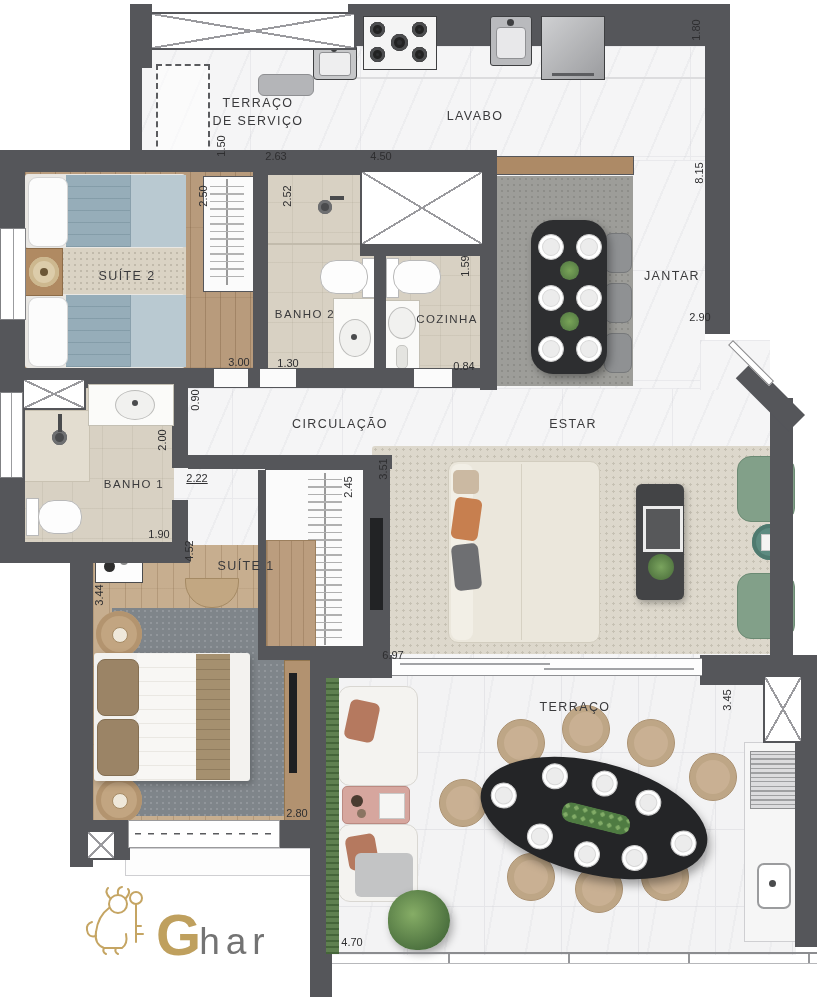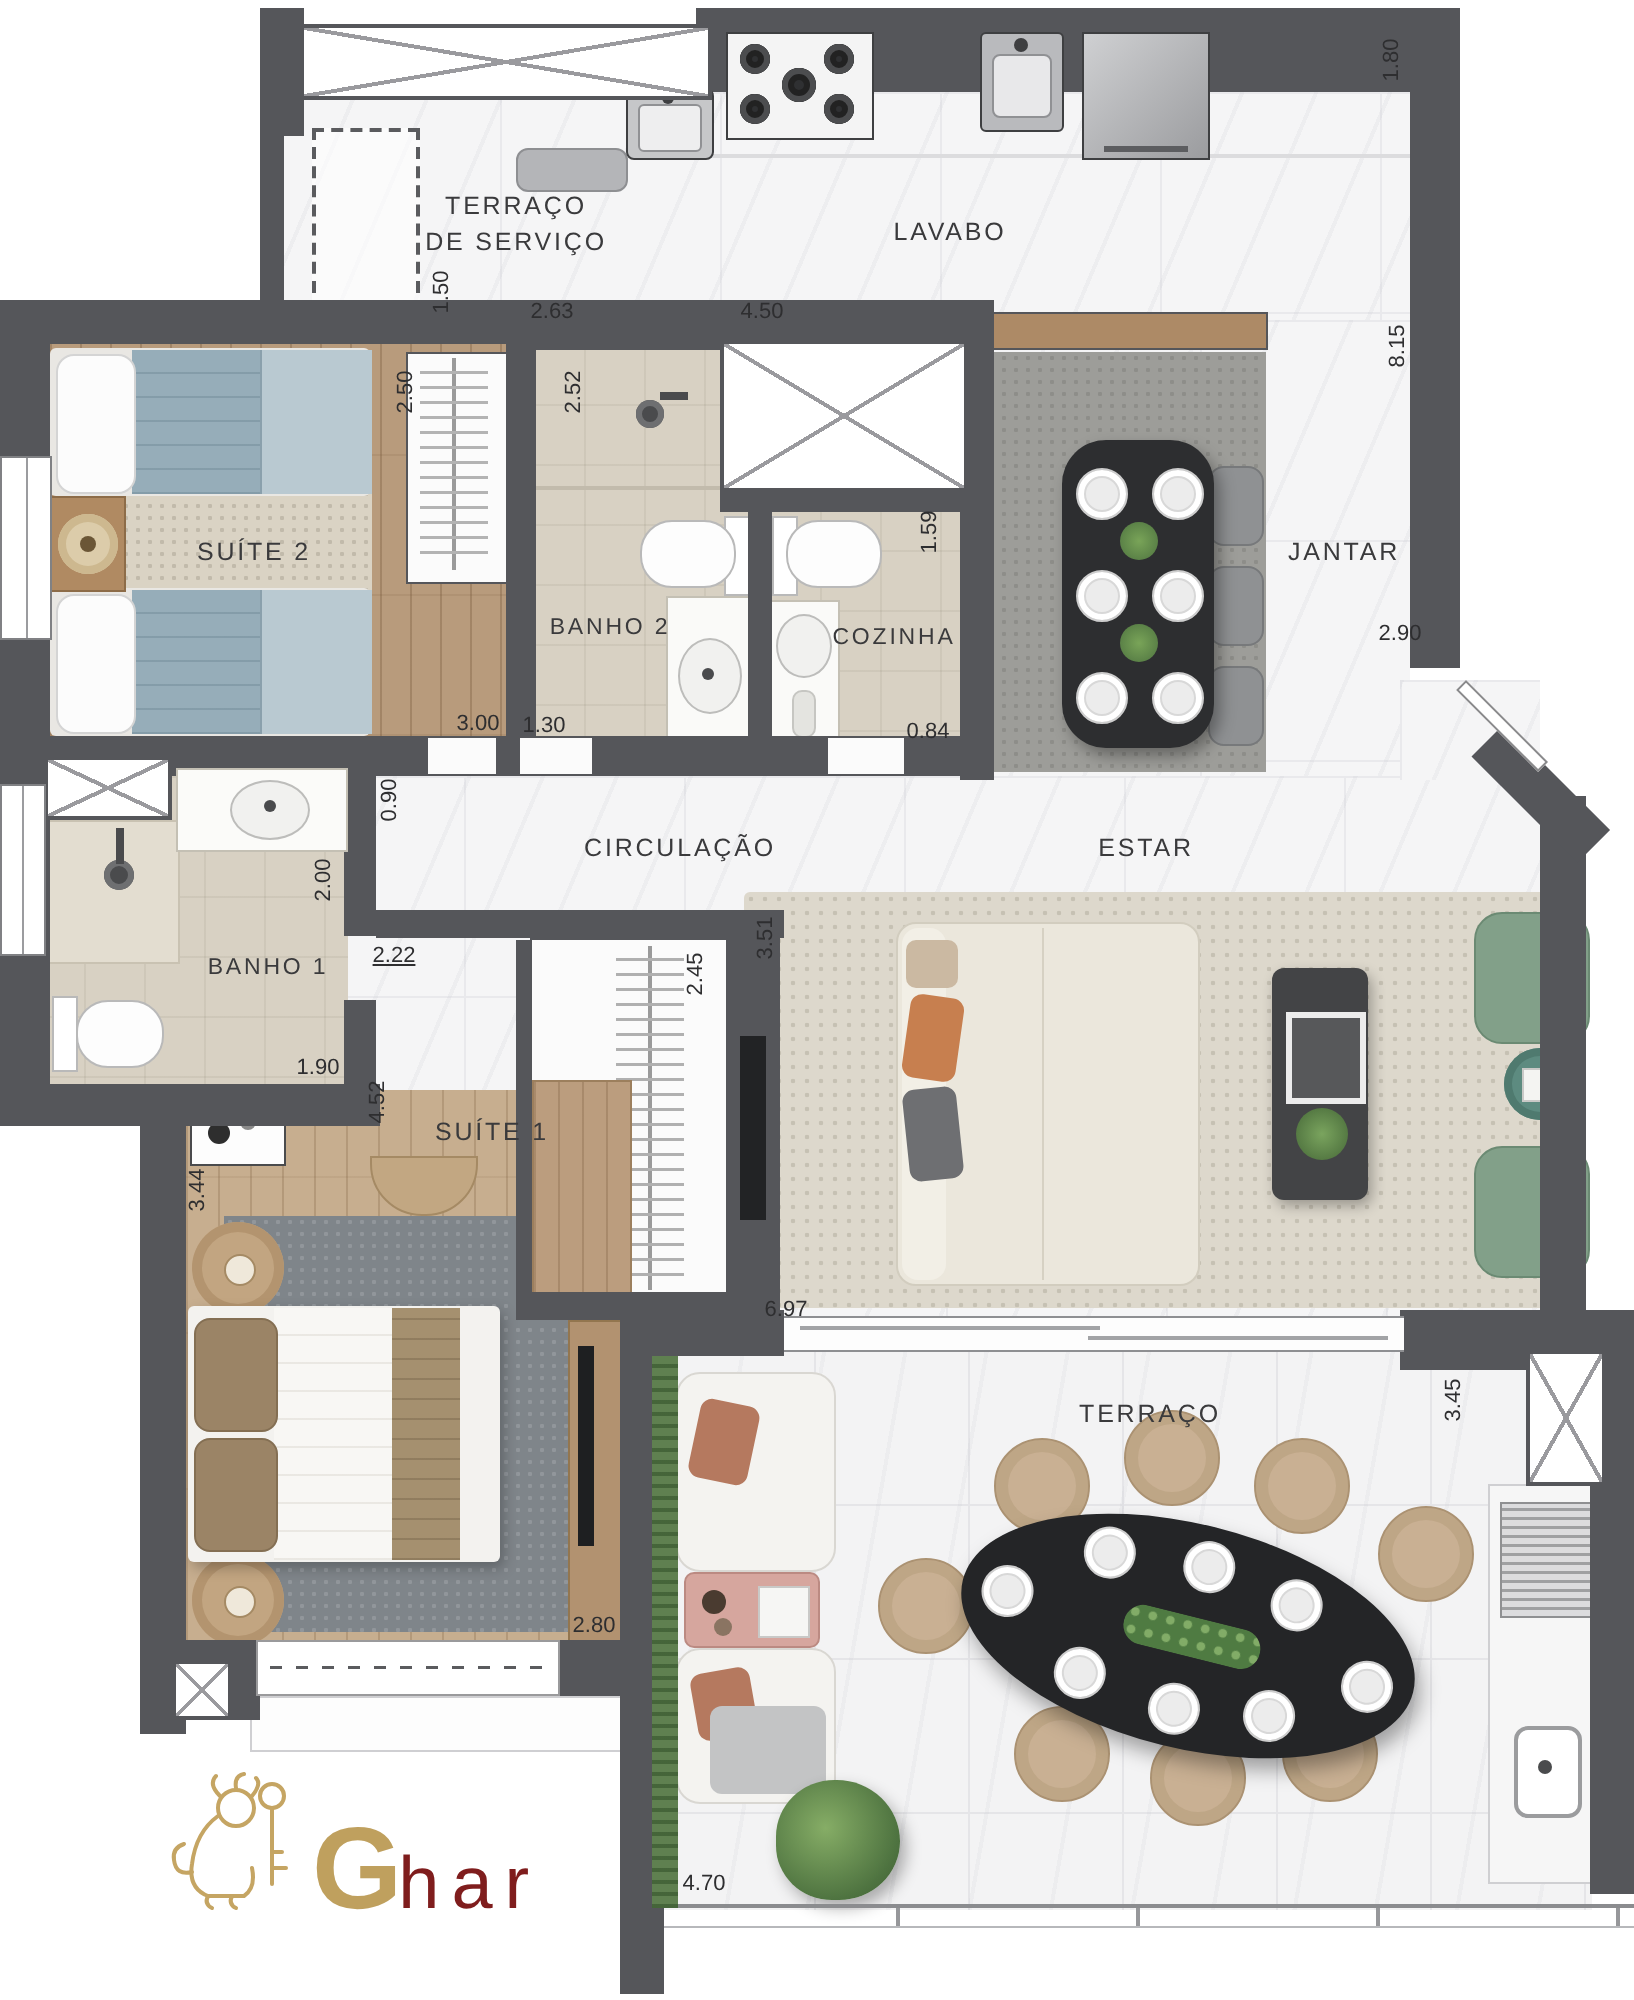--- a/index.html
+++ b/index.html
@@ -61,21 +61,21 @@
     box-shadow:inset 0 0 0 3px #4c4d4f, inset 0 0 0 6px #222;}
   .knob{position:absolute;border-radius:50%;}
   
   .lbl{position:absolute;z-index:8;font-size:12.5px;letter-spacing:1.4px;color:#3a3a3c;
     transform:translate(-50%,-50%);white-space:nowrap;}
   .dim{position:absolute;z-index:8;font-size:11px;color:#2e2e30;transform:translate(-50%,-50%);white-space:nowrap;}
   .dim.v{transform:translate(-50%,-50%) rotate(-90deg);}
   
   #logo{position:absolute;left:84px;top:886px;z-index:9;display:flex;align-items:flex-end;}
   #logo .g{font-size:58px;font-weight:bold;color:#bfa05e;line-height:.8;letter-spacing:-2px;}
-  #logo .har{font-size:37px;font-weight:300;color:#7f1d1d;letter-spacing:6px;line-height:.9;}
+  #logo .har{font-size:37px;font-weight:300;color:#737373;letter-spacing:6px;line-height:.9;}
 </style>
 </head>
 <body>
 
 <div id="plan">
 
   <div class="floor marble" style="left:140px;top:46px;width:565px;height:126px;"></div>
   <div class="floor marble" style="left:490px;top:160px;width:215px;height:235px;"></div>
   <div class="floor marble" style="left:12px;top:388px;width:758px;height:175px;"></div>
   <div class="floor marble" style="left:363px;top:560px;width:407px;height:98px;"></div>
@@ -352,21 +352,21 @@
 
   <div class="dim v" style="left:221px;top:146px;">1.50</div>
   <div class="dim" style="left:276px;top:156px;">2.63</div>
   <div class="dim" style="left:381px;top:156px;">4.50</div>
   <div class="dim v" style="left:696px;top:30px;">1.80</div>
   <div class="dim v" style="left:699px;top:173px;">8.15</div>
   <div class="dim v" style="left:203px;top:196px;">2.50</div>
   <div class="dim v" style="left:287px;top:196px;">2.52</div>
   <div class="dim v" style="left:465px;top:266px;">1.59</div>
   <div class="dim" style="left:239px;top:362px;">3.00</div>
-  <div class="dim" style="left:272px;top:363px;">1.30</div>
+  <div class="dim" style="left:288px;top:363px;">1.30</div>
   <div class="dim" style="left:464px;top:366px;">0.84</div>
   <div class="dim" style="left:700px;top:317px;">2.90</div>
   <div class="dim v" style="left:195px;top:400px;">0.90</div>
   <div class="dim v" style="left:162px;top:440px;">2.00</div>
   <div class="dim" style="left:197px;top:478px;text-decoration:underline;">2.22</div>
   <div class="dim v" style="left:348px;top:487px;">2.45</div>
   <div class="dim v" style="left:383px;top:469px;">3.51</div>
   <div class="dim" style="left:159px;top:534px;">1.90</div>
   <div class="dim v" style="left:189px;top:551px;">4.52</div>
   <div class="dim v" style="left:99px;top:595px;">3.44</div>

